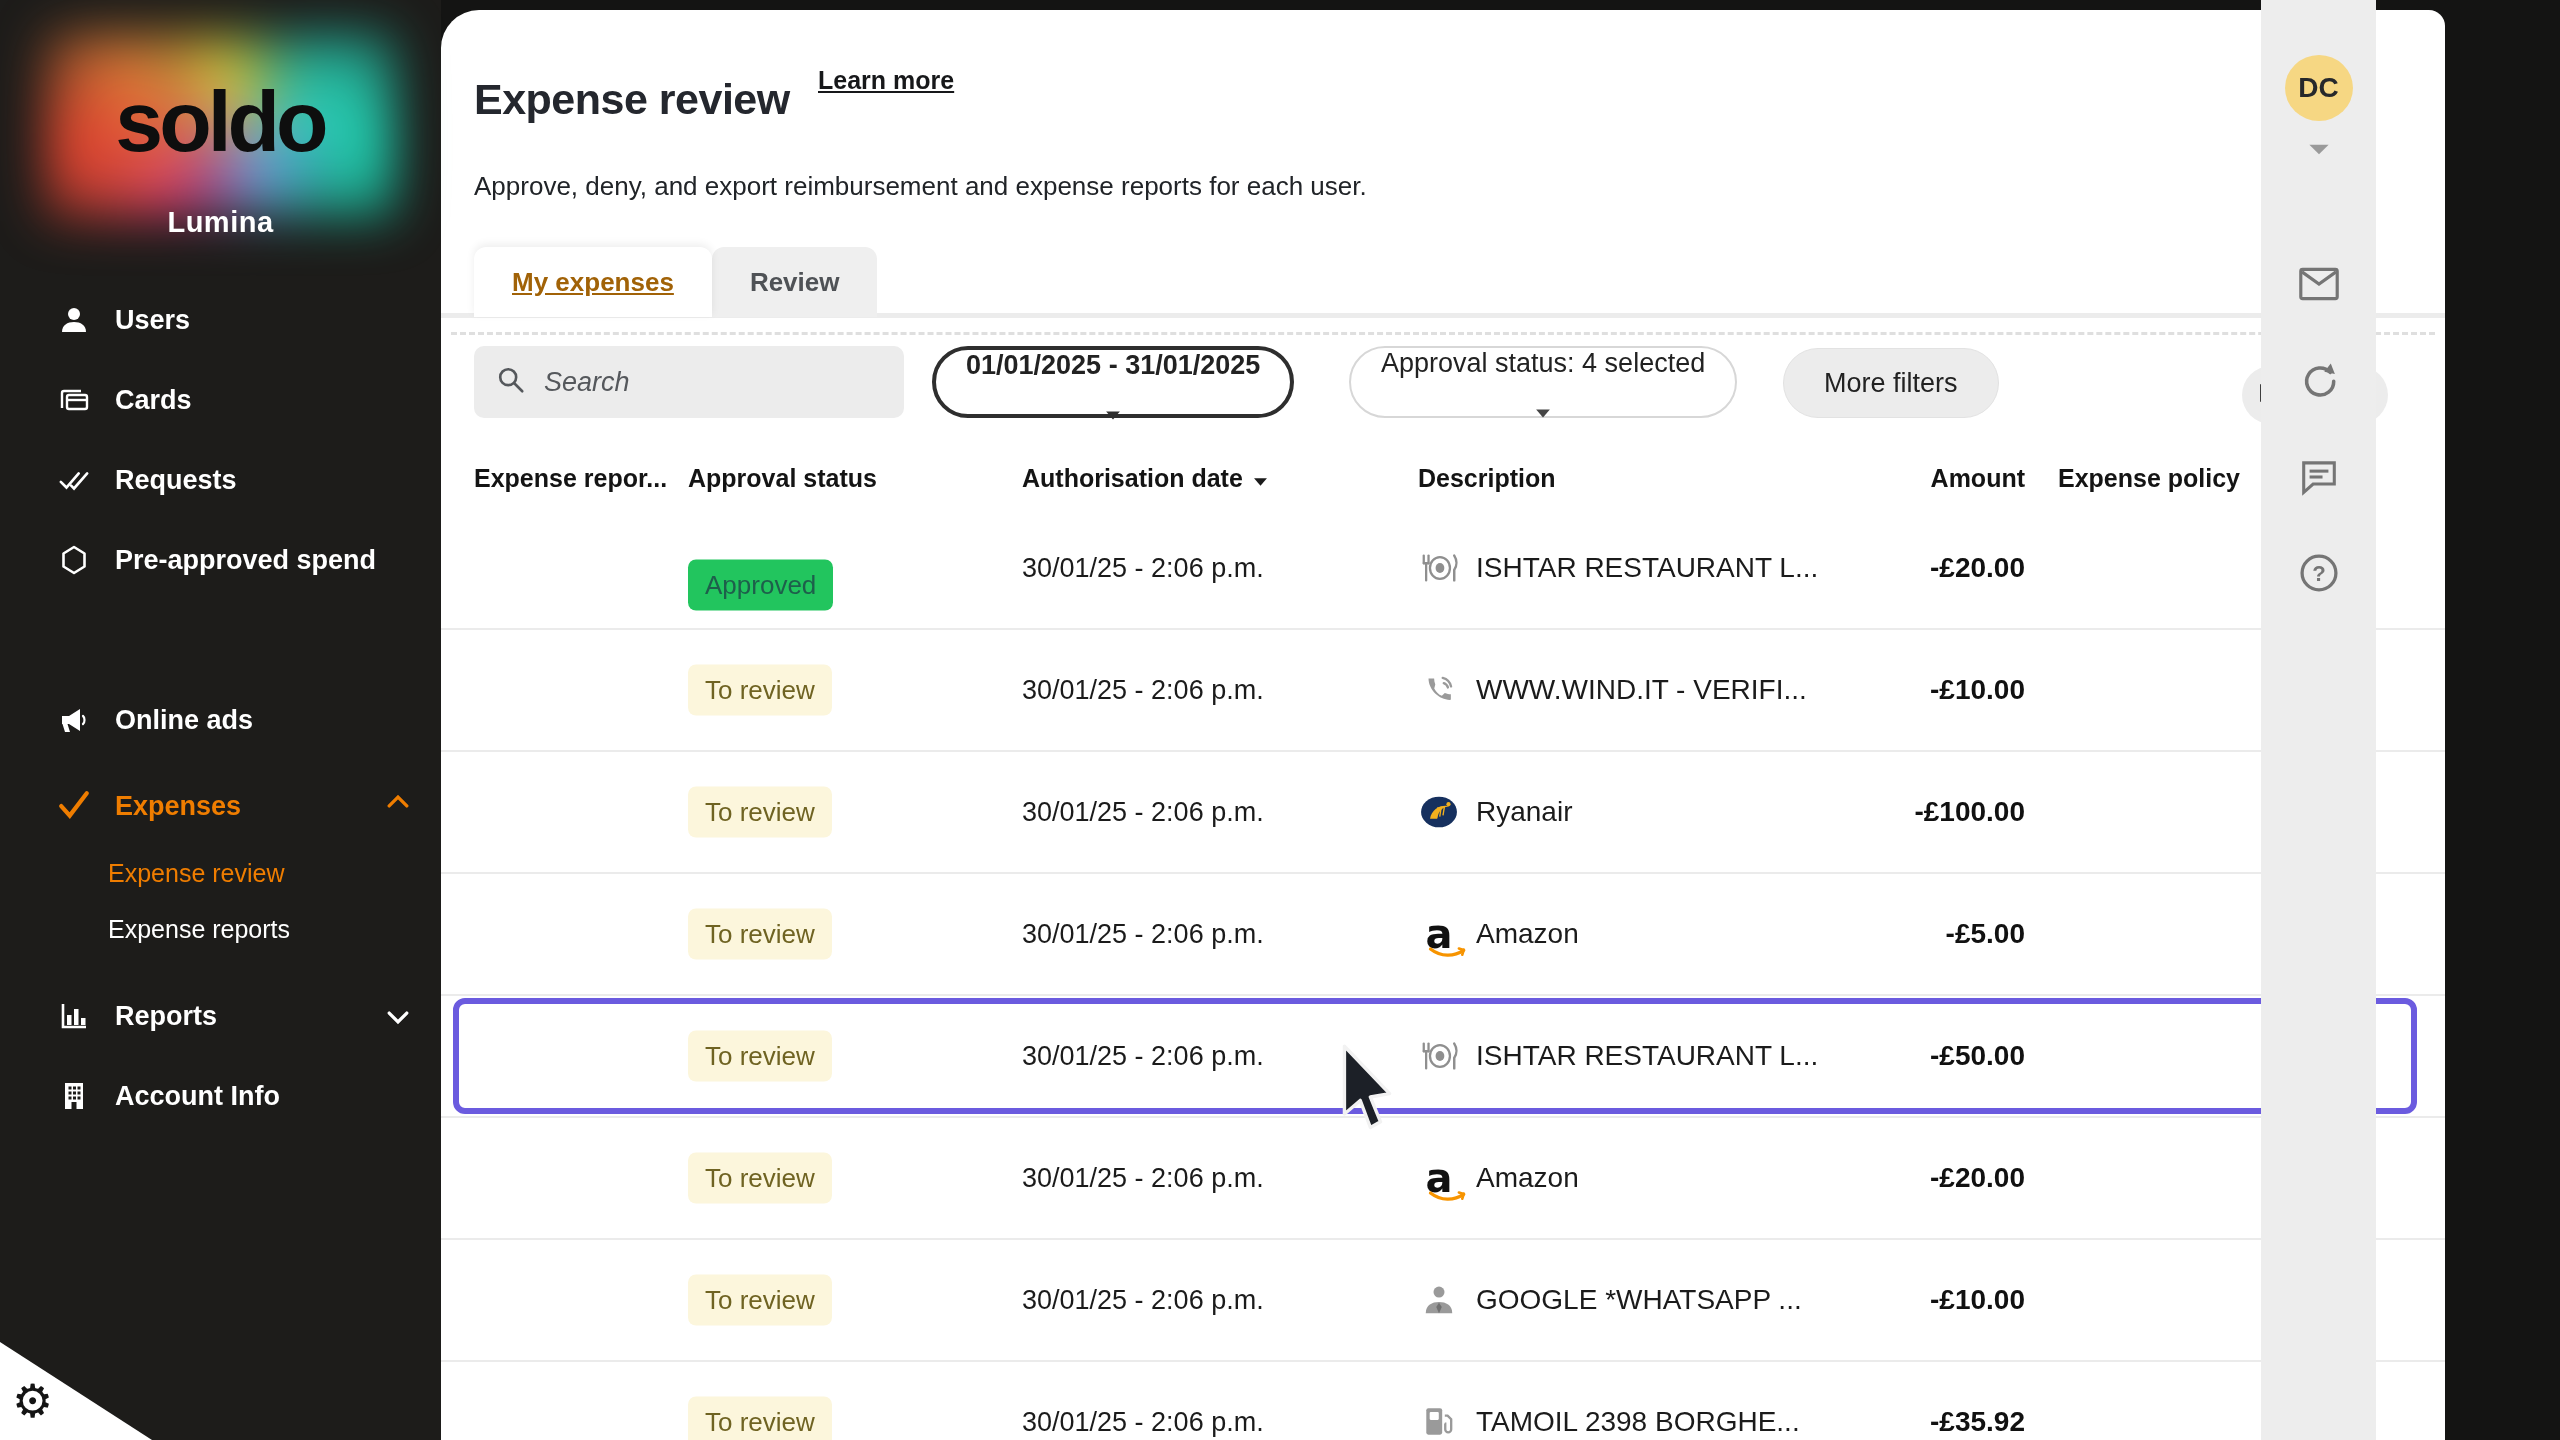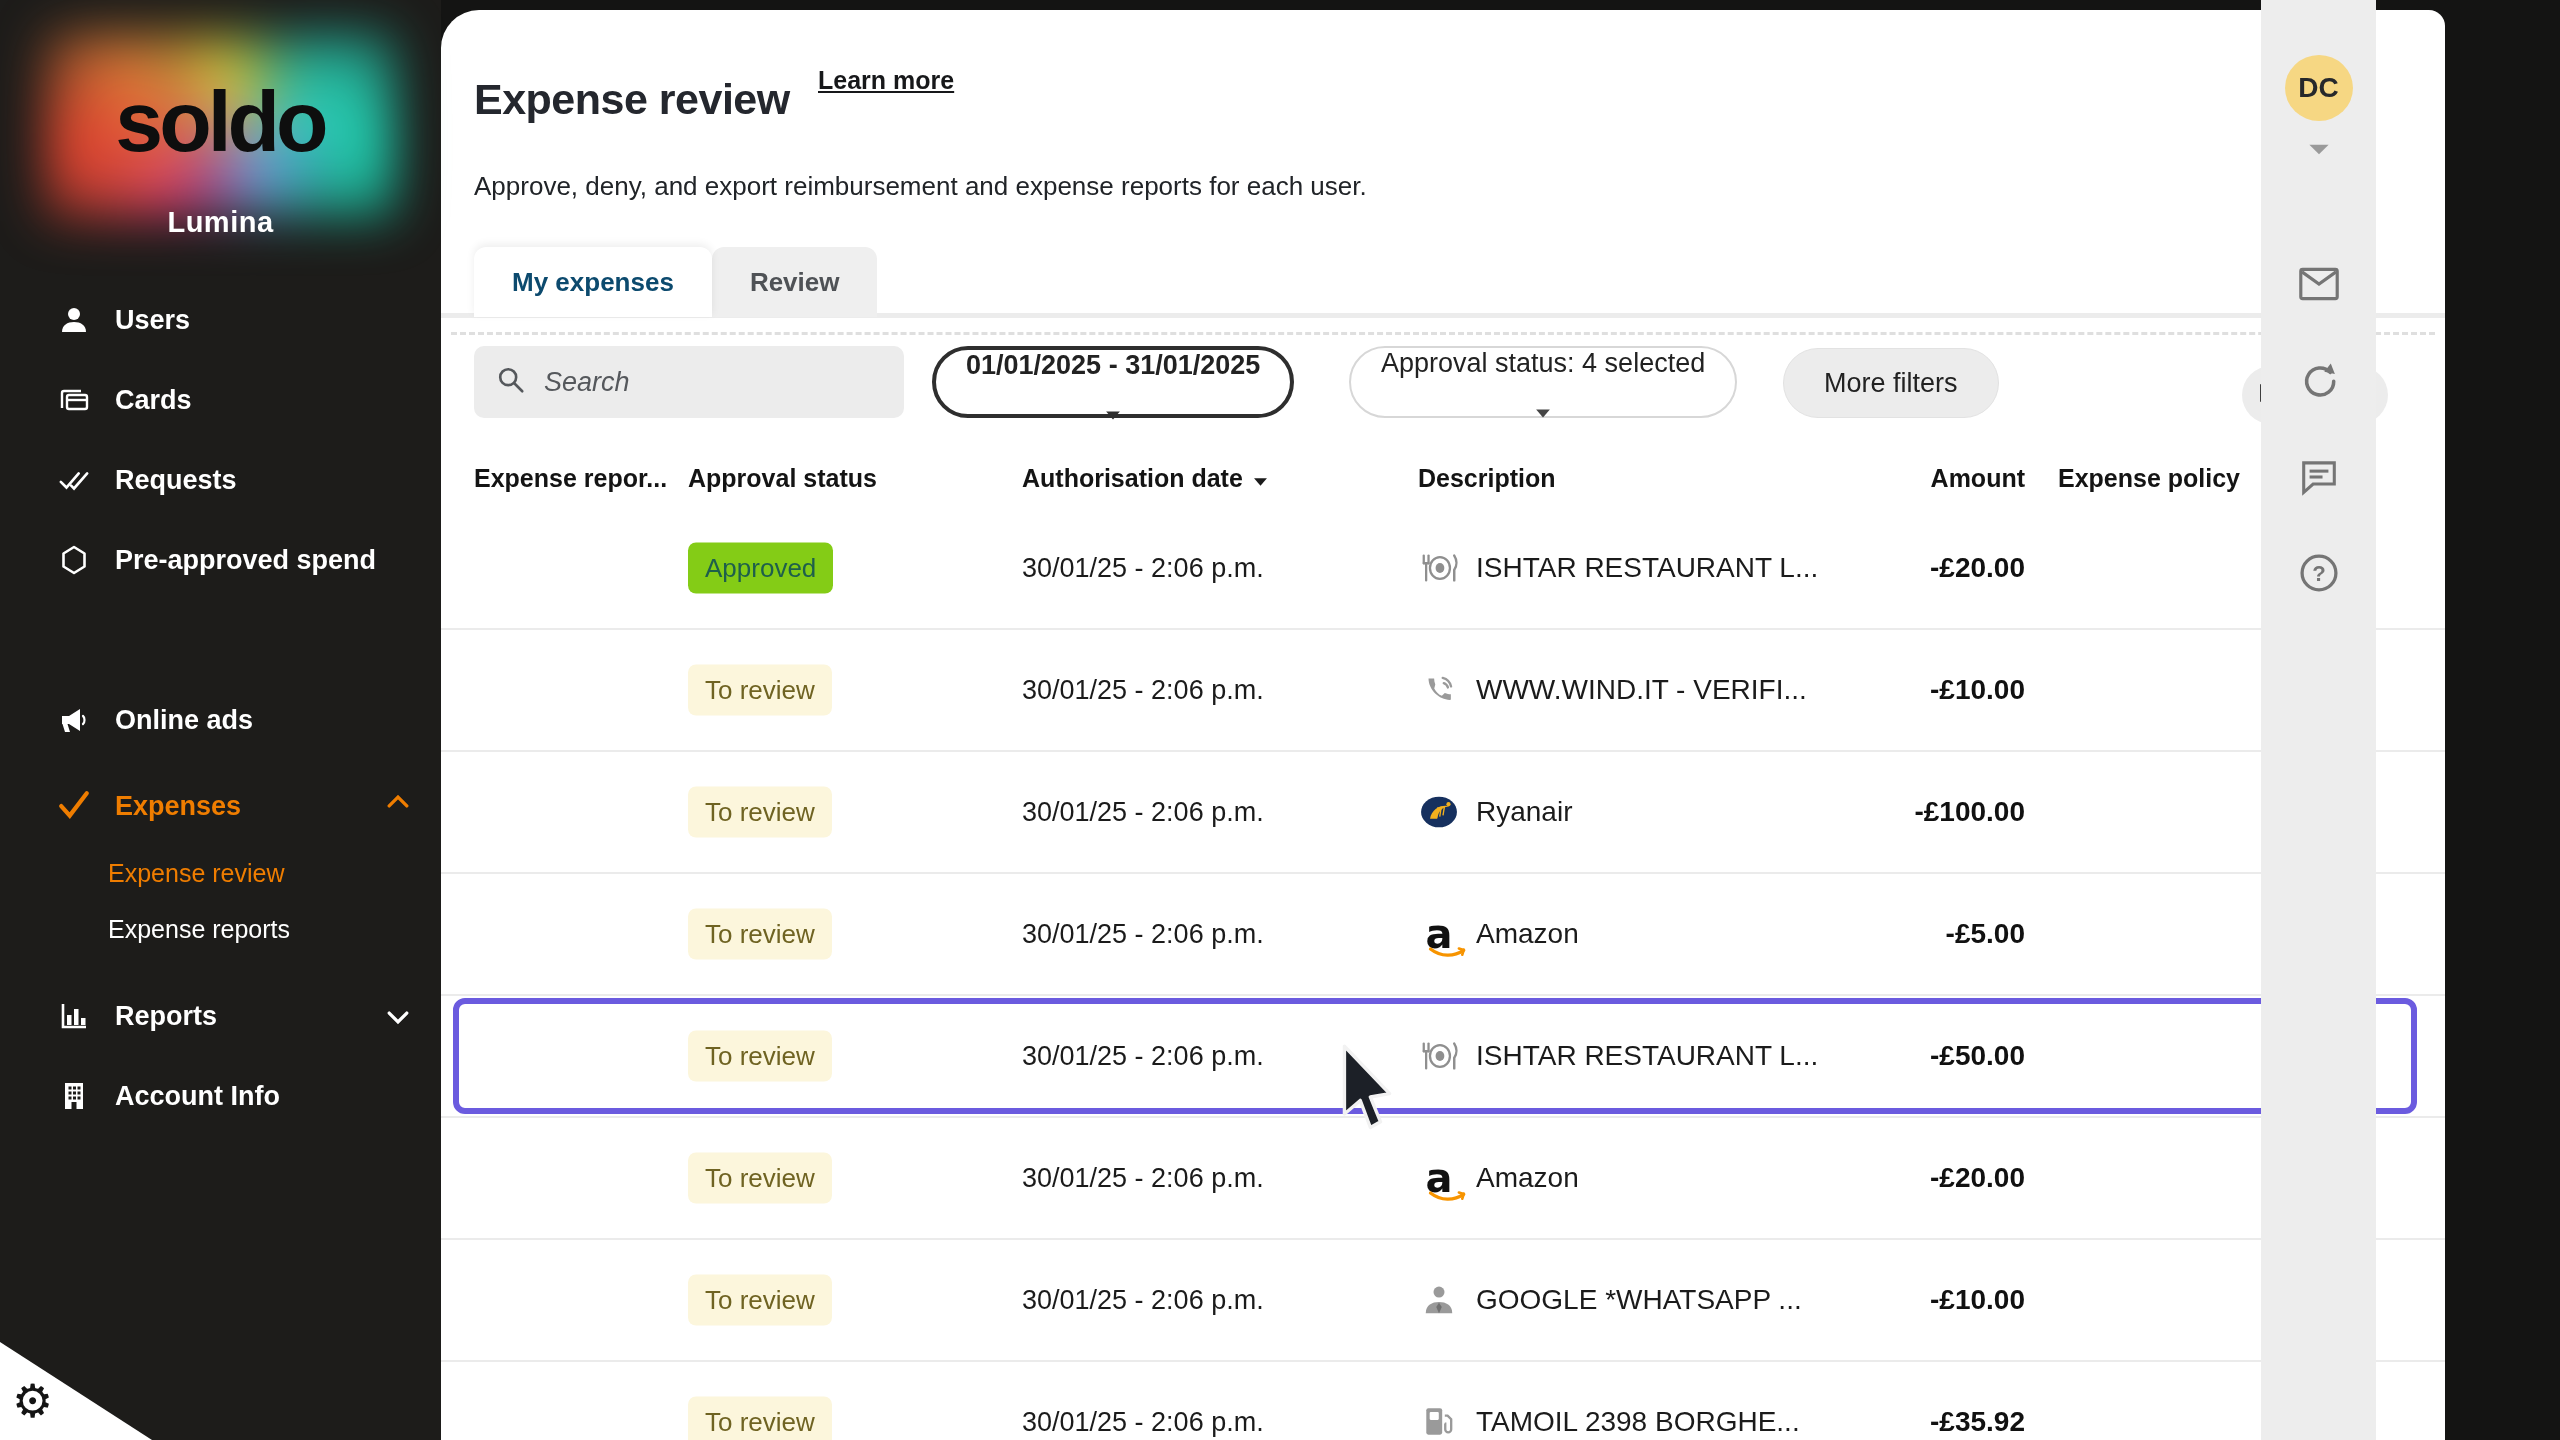--- a/index.html
+++ b/index.html
@@ -37,21 +37,21 @@
   
   .panel{position:absolute;left:441px;top:10px;width:2004px;height:1430px;background:#fff;
     border-radius:38px 16px 0 0;overflow:hidden;z-index:4;}
   .page-title{position:absolute;left:33px;top:36px;font-size:43px;font-weight:800;color:#24272e;letter-spacing:-.5px;}
   .learn-more{position:absolute;left:377px;top:56px;font-size:25px;font-weight:700;color:#17181a;
     text-decoration:underline;cursor:pointer;}
   .subtitle{position:absolute;left:33px;top:135px;font-size:26px;color:#212428;}
   .tabs{position:absolute;left:33px;top:237px;height:70px;display:flex;z-index:3;}
   .tab{height:70px;display:flex;align-items:center;justify-content:center;padding:0 38px;
     font-size:26px;border-radius:12px 12px 0 0;cursor:pointer;}
-  .tab--active{background:#fff;color:#0c4a6e;font-weight:700;box-shadow:0 -3px 8px rgba(0,0,0,.07);position:relative;z-index:2;}
+  .tab--active{background:#fff;color:#a16207;font-weight:700;box-shadow:0 -3px 8px rgba(0,0,0,.07);position:relative;z-index:2;text-decoration:underline;}
   .tab--inactive{background:#efefef;color:#4f5256;font-weight:600;}
   .tabstrip-band{position:absolute;left:0;top:303px;width:2004px;height:5px;background:#ececec;z-index:1;}
   .dashed-sep{position:absolute;left:10px;top:322px;width:1984px;border-top:3px dashed #dfdfdf;}
 
   
   .search-box{position:absolute;left:33px;top:336px;width:430px;height:72px;background:#ececec;
     border-radius:10px;display:flex;align-items:center;gap:18px;padding-left:22px;box-sizing:border-box;cursor:text;}
   .search-ph{font-size:27px;font-style:italic;color:#55585c;}
   .pill{position:absolute;top:336px;height:72px;border-radius:40px;display:flex;align-items:center;
     gap:16px;padding:0 30px;box-sizing:border-box;background:#fff;cursor:pointer;font-size:27px;color:#222;flex-direction:column;}
@@ -69,21 +69,21 @@
   .th{position:absolute;top:8px;font-size:25px;font-weight:700;color:#141414;cursor:pointer;white-space:nowrap;}
   .th--c1{left:33px;} .th--c2{left:247px;} .th--c3{left:581px;display:flex;align-items:center;gap:10px;}
   .th--c4{left:977px;} .th--amount{right:420px;} .th--c6{left:1617px;}
   .tbody{position:absolute;left:0;top:498px;width:2004px;}
   .trow{position:relative;height:120px;cursor:pointer;background:#fff;}
   .trow + .trow{border-top:2px solid #ebebeb;}
   .sel-border{position:absolute;left:12px;right:28px;top:2px;bottom:2px;border:6px solid #6b5bdf;
     border-radius:12px;pointer-events:none;}
   .badge{position:absolute;left:247px;top:50%;transform:translateY(-50%);padding:10px 17px;
     border-radius:8px;font-size:26px;white-space:nowrap;}
-  .badge--approved{background:#84cc16;color:#1e5f4b;}
+  .badge--approved{background:#22c55e;color:#1e5f4b;margin-top:17px;}
   .badge--review{background:#fcf6dc;color:#6f6322;}
   .cell-date{position:absolute;left:581px;top:50%;transform:translateY(-50%);font-size:27px;color:#1b1b1b;white-space:nowrap;}
   .cell-desc{position:absolute;left:977px;top:50%;transform:translateY(-50%);display:flex;align-items:center;gap:16px;}
   .merchant-icon{width:42px;height:42px;display:flex;align-items:center;justify-content:center;flex:0 0 42px;}
   .merchant-name{font-size:28px;color:#1b1b1b;white-space:nowrap;}
   .cell-amount{position:absolute;right:420px;top:50%;transform:translateY(-50%);font-size:28px;
     font-weight:700;color:#111;white-space:nowrap;}
   .amazon-a{position:relative;font-size:40px;font-weight:700;color:#111;line-height:.8;font-family:"DejaVu Sans",sans-serif;}
   .amazon-smile{position:absolute;left:2px;bottom:-10px;width:40px;height:14px;}
 

